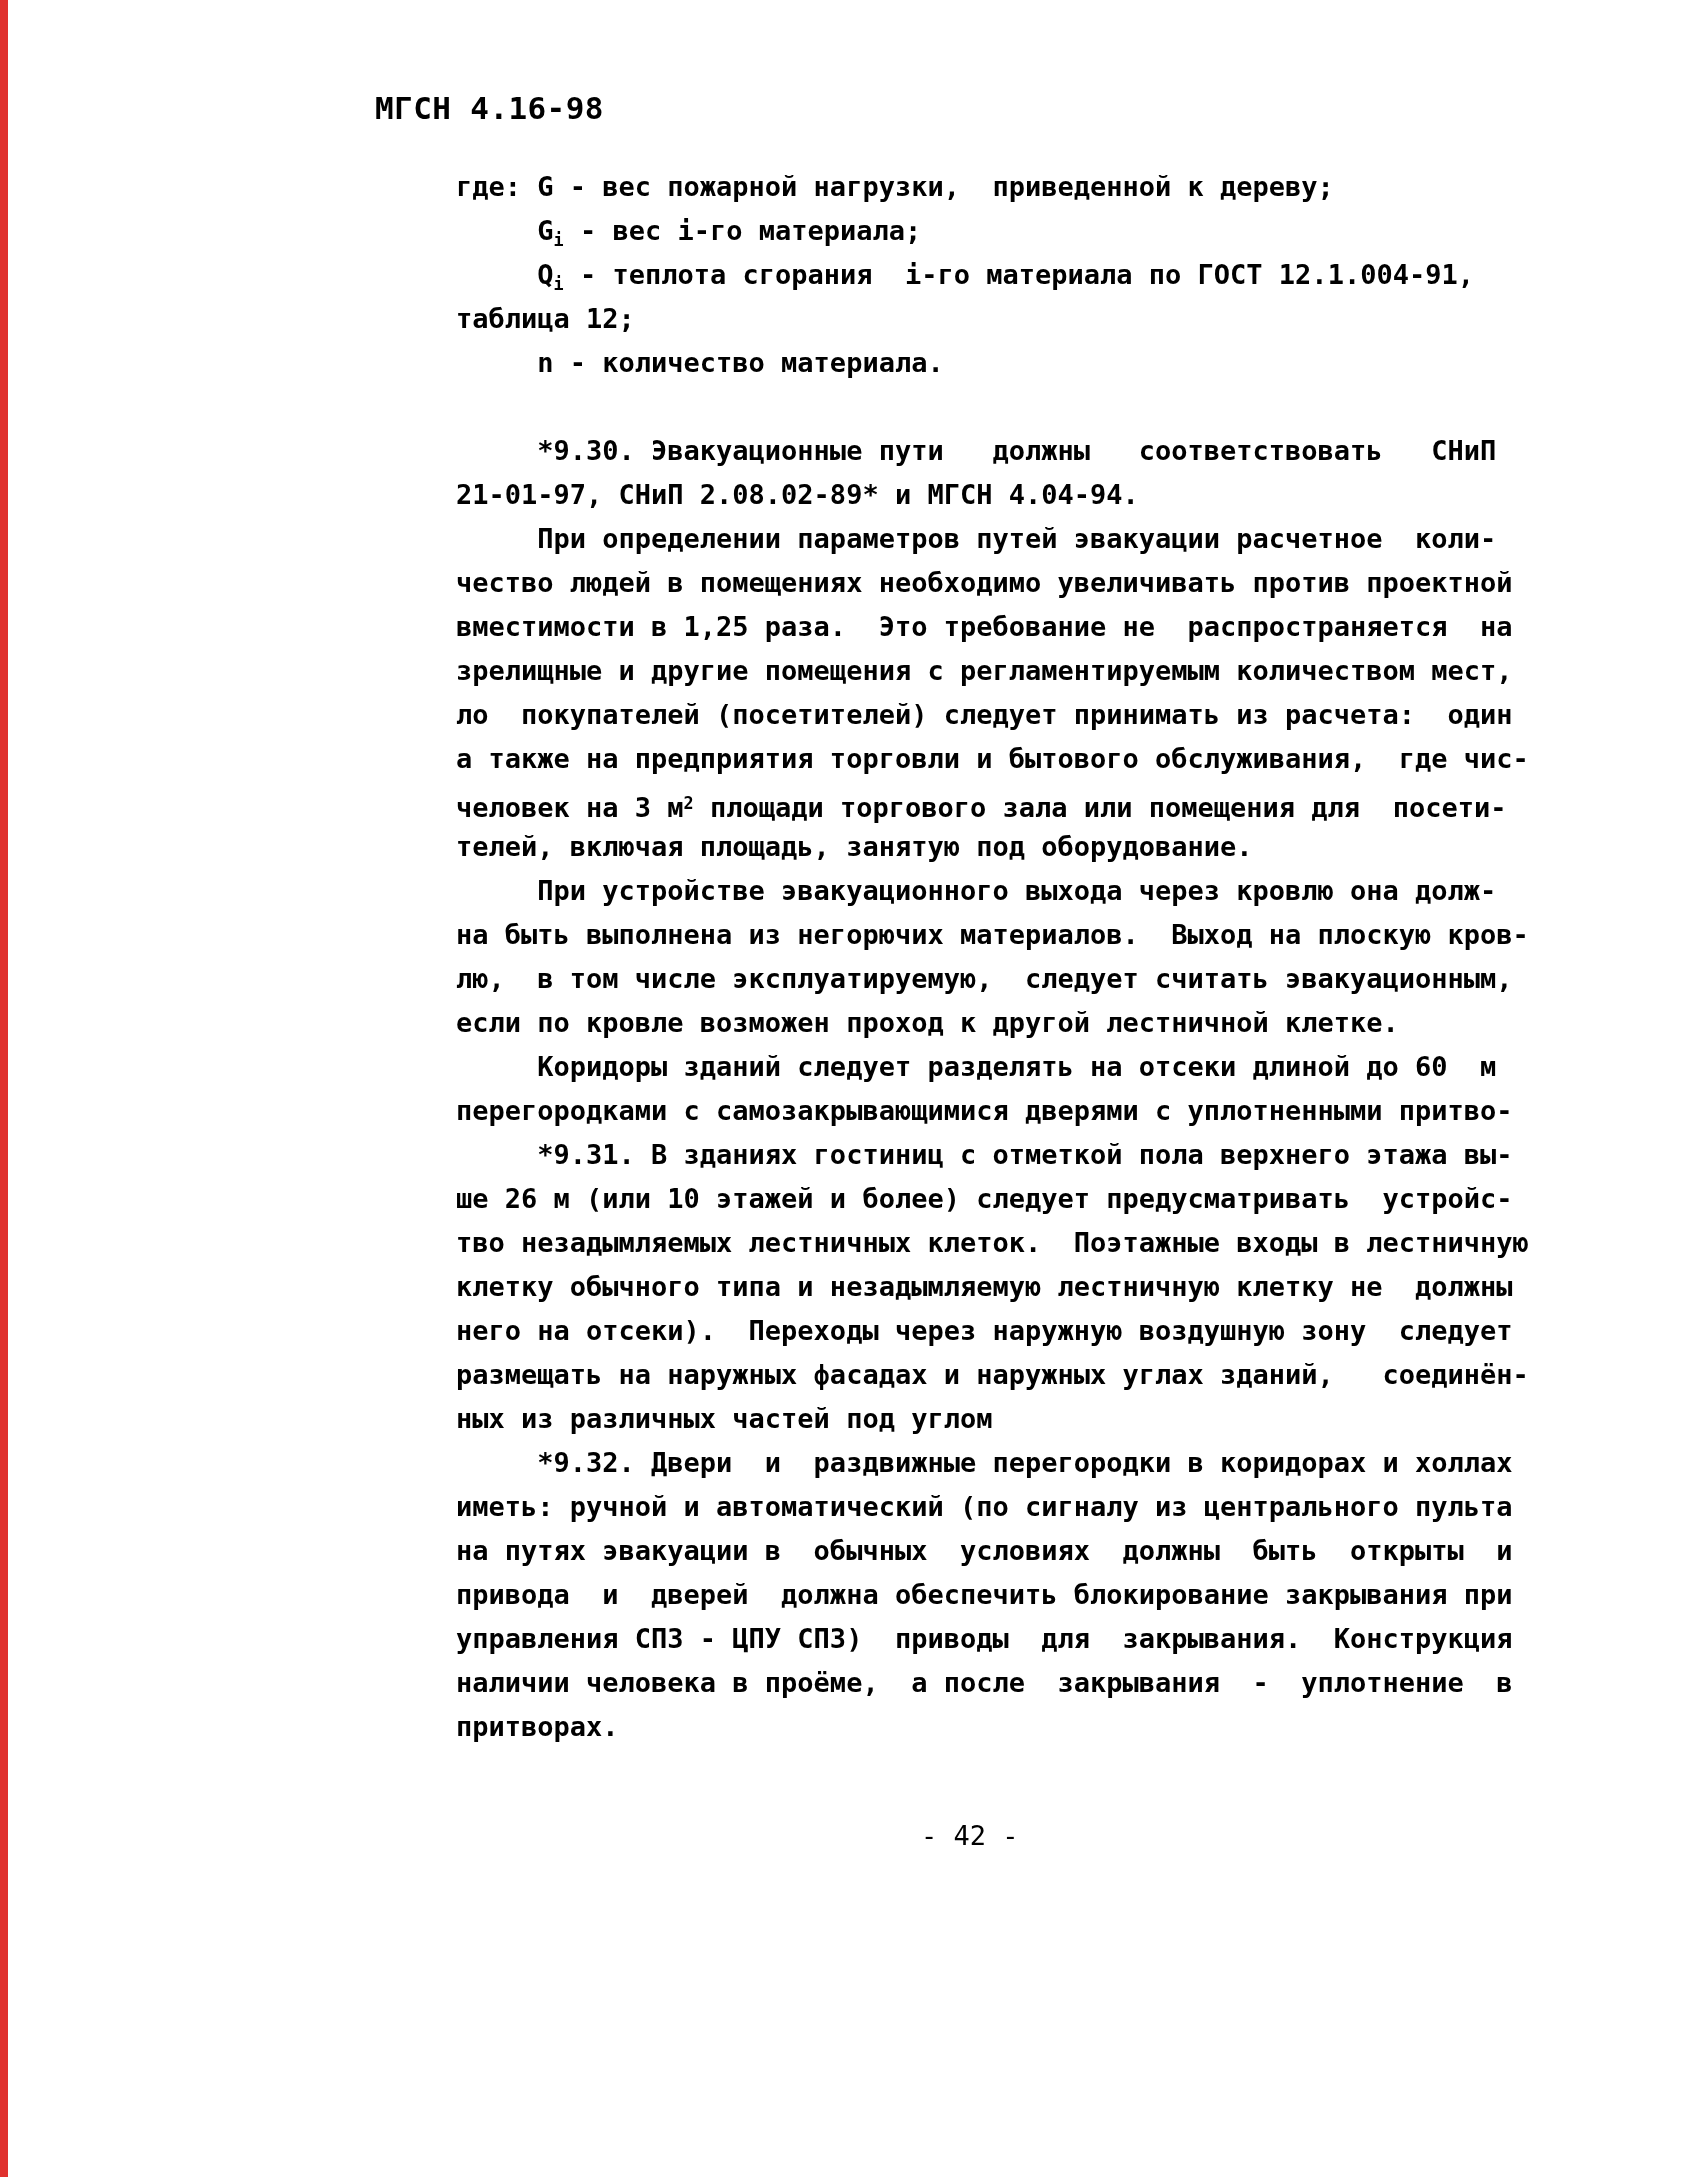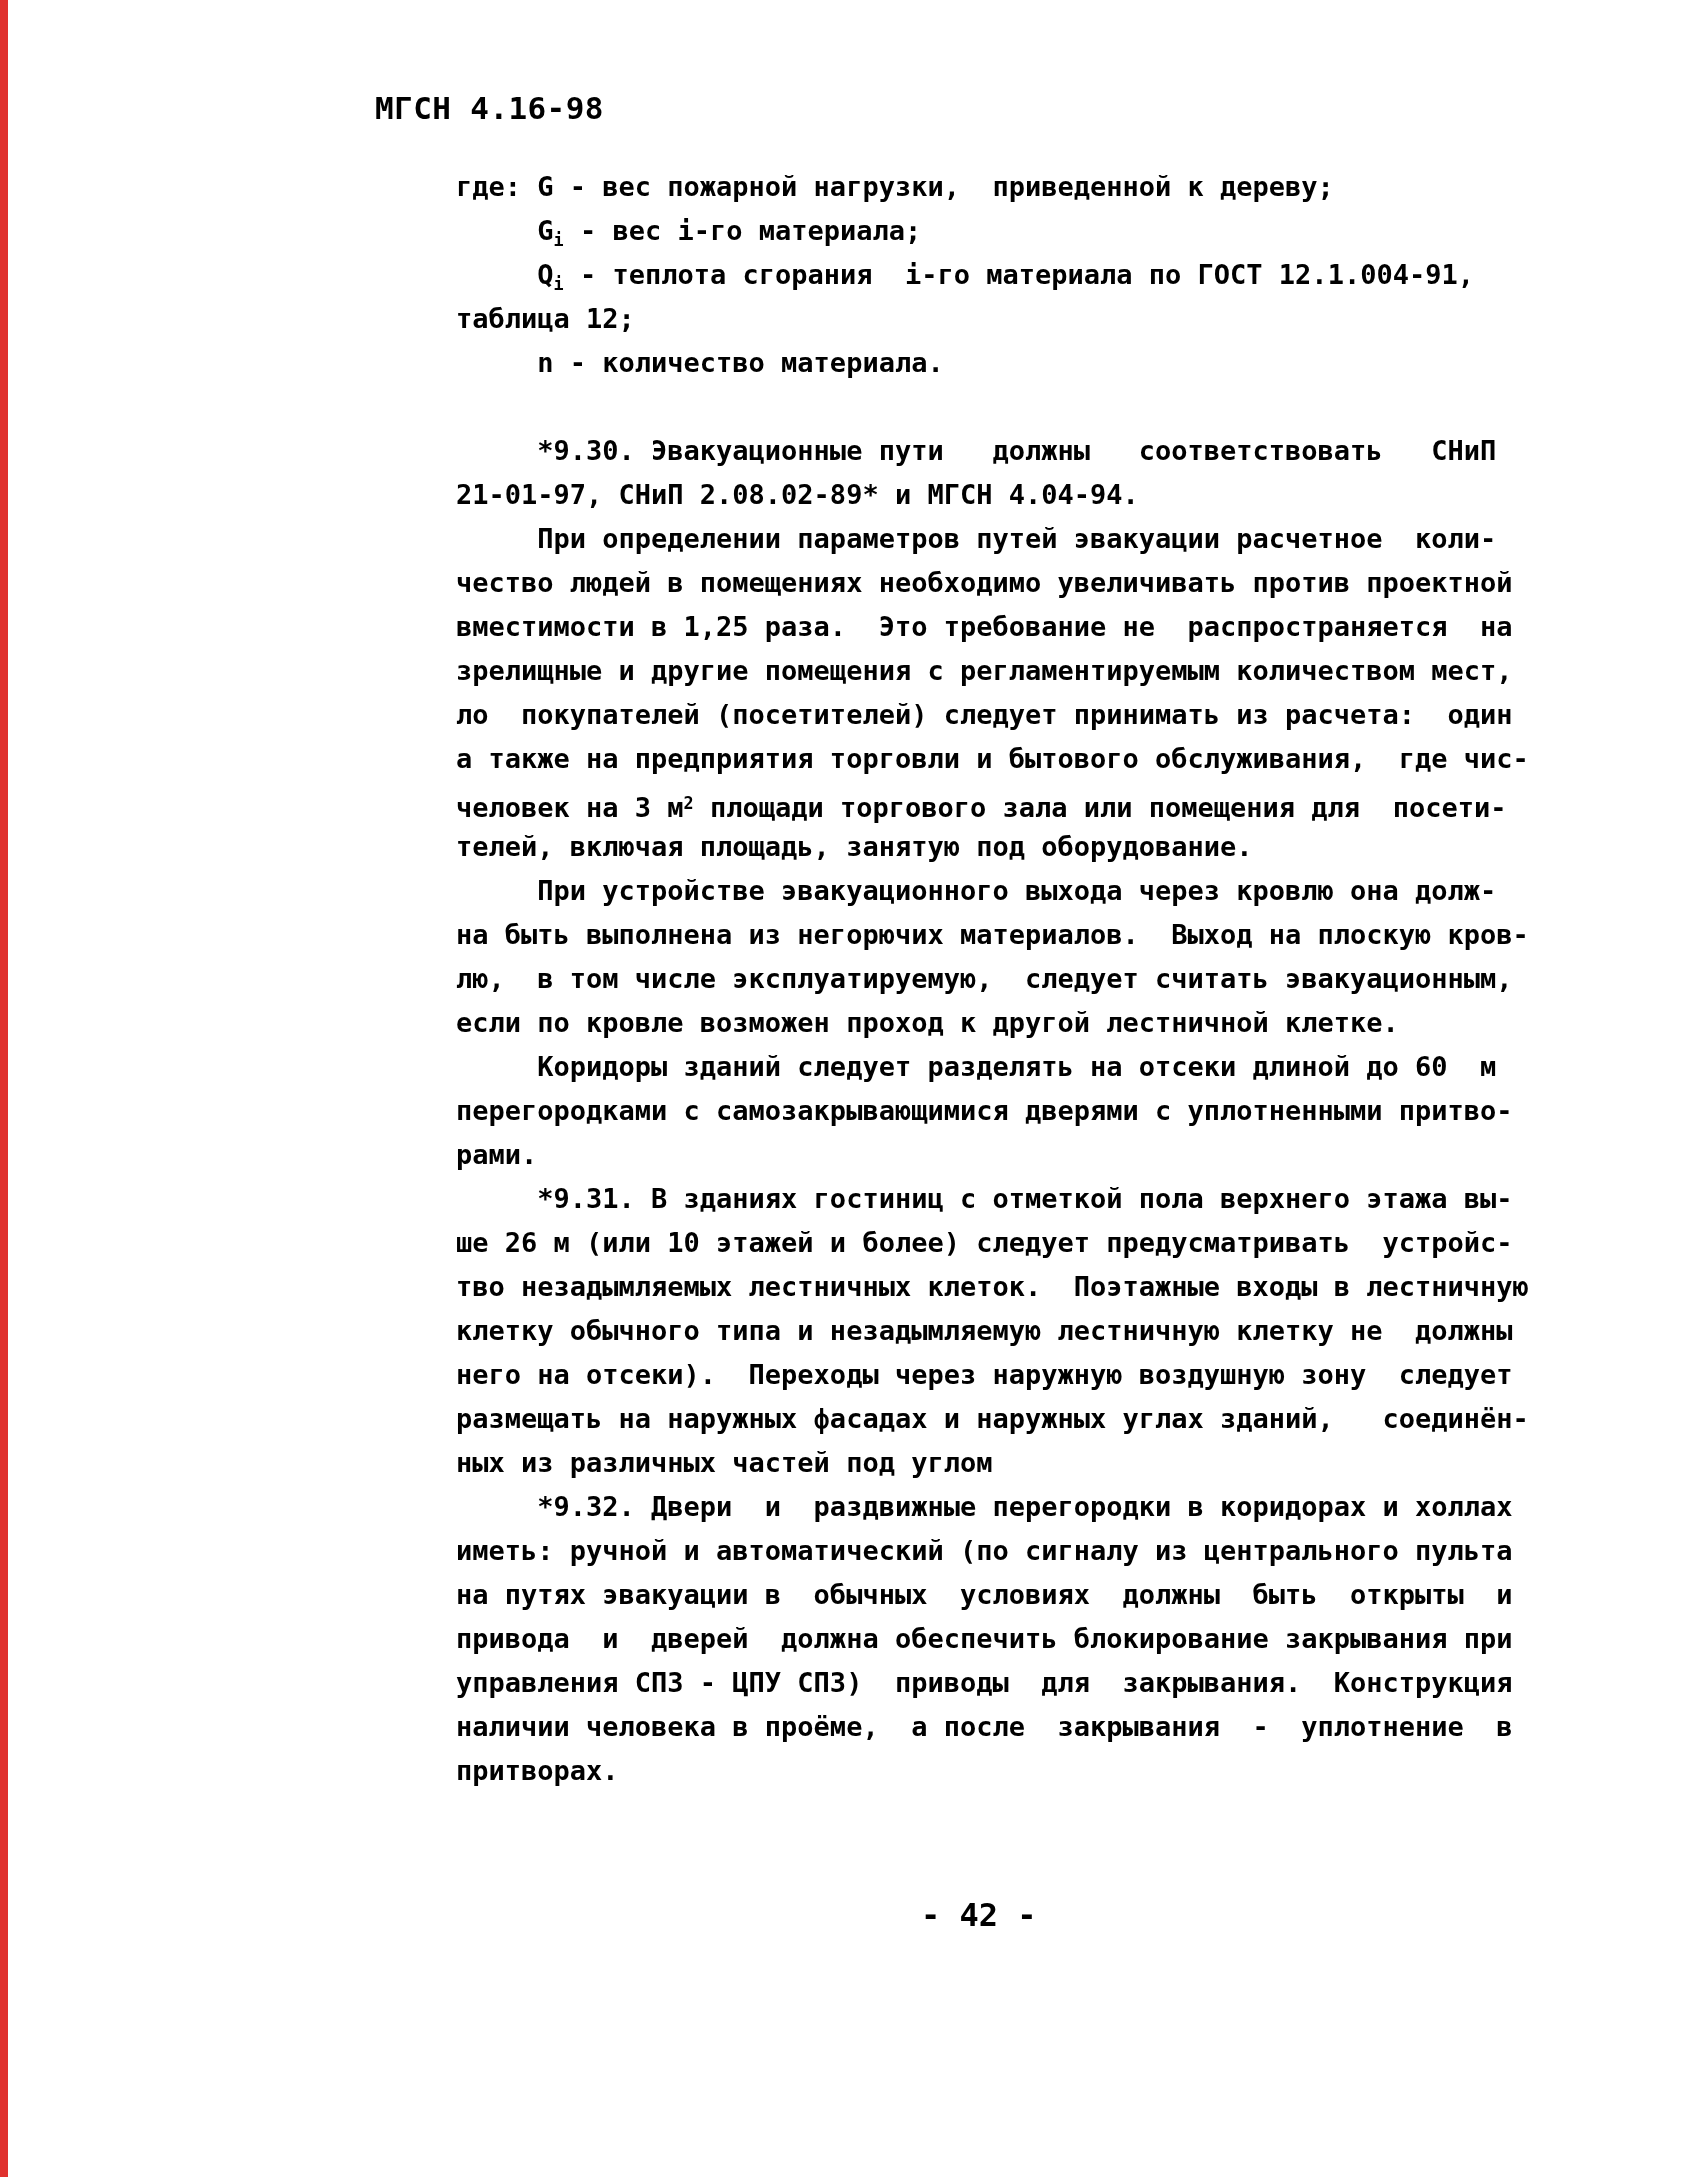--- a/index.html
+++ b/index.html
@@ -48,23 +48,23 @@
     font-size: 0.62em;
     vertical-align: -0.35em;
   }
   .line .sup {
     font-size: 0.62em;
     vertical-align: 0.5em;
   }
   .page-number {
     position: absolute;
     left: 921px;
-    top: 1896px;
-    font-size: 32px;
-    font-weight: 700;
+    top: 1820px;
+    font-size: 27px;
+    font-weight: 400;
     white-space: pre;
   }
 </style>
 </head>
 <body style="background: rgb(255, 255, 255); color: rgb(0, 0, 0);">
 
 <div class="scan-edge" style="background: rgb(224, 49, 46);"></div>
 
 <div class="doc-header">МГСН 4.16-98</div>
 
@@ -84,21 +84,20 @@
     <div class="line"><span>ло  покупателей (посетителей) следует принимать из расчета:  один</span></div>
     <div class="line"><span>а также на предприятия торговли и бытового обслуживания,  где чис-</span></div>
     <div class="line"><span>человек на 3 м</span><span class="sup">2</span><span> площади торгового зала или помещения для  посети-</span></div>
     <div class="line"><span>телей, включая площадь, занятую под оборудование.</span></div>
     <div class="line"><span>     При устройстве эвакуационного выхода через кровлю она долж-</span></div>
     <div class="line"><span>на быть выполнена из негорючих материалов.  Выход на плоскую кров-</span></div>
     <div class="line"><span>лю,  в том числе эксплуатируемую,  следует считать эвакуационным,</span></div>
     <div class="line"><span>если по кровле возможен проход к другой лестничной клетке.</span></div>
     <div class="line"><span>     Коридоры зданий следует разделять на отсеки длиной до 60  м</span></div>
     <div class="line"><span>перегородками с самозакрывающимися дверями с уплотненными притво-</span></div>
-    <div class="line"><span>рами.</span></div>
     <div class="line"><span>     *9.31. В зданиях гостиниц с отметкой пола верхнего этажа вы-</span></div>
     <div class="line"><span>ше 26 м (или 10 этажей и более) следует предусматривать  устройс-</span></div>
     <div class="line"><span>тво незадымляемых лестничных клеток.  Поэтажные входы в лестничную</span></div>
     <div class="line"><span>клетку обычного типа и незадымляемую лестничную клетку не  должны</span></div>
     <div class="line"><span>него на отсеки).  Переходы через наружную воздушную зону  следует</span></div>
     <div class="line"><span>размещать на наружных фасадах и наружных углах зданий,   соединён-</span></div>
     <div class="line"><span>ных из различных частей под углом</span></div>
     <div class="line"><span>     *9.32. Двери  и  раздвижные перегородки в коридорах и холлах</span></div>
     <div class="line"><span>иметь: ручной и автоматический (по сигналу из центрального пульта</span></div>
     <div class="line"><span>на путях эвакуации в  обычных  условиях  должны  быть  открыты  и</span></div>

